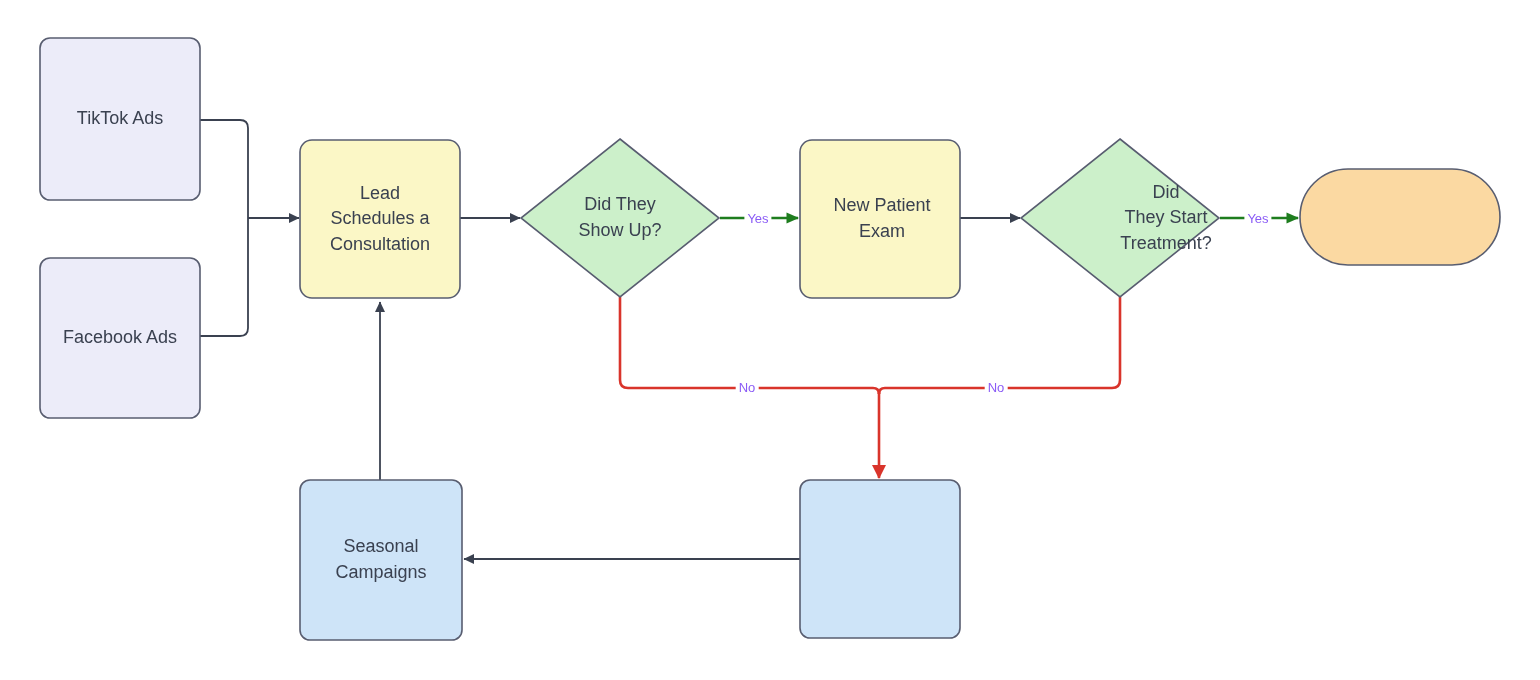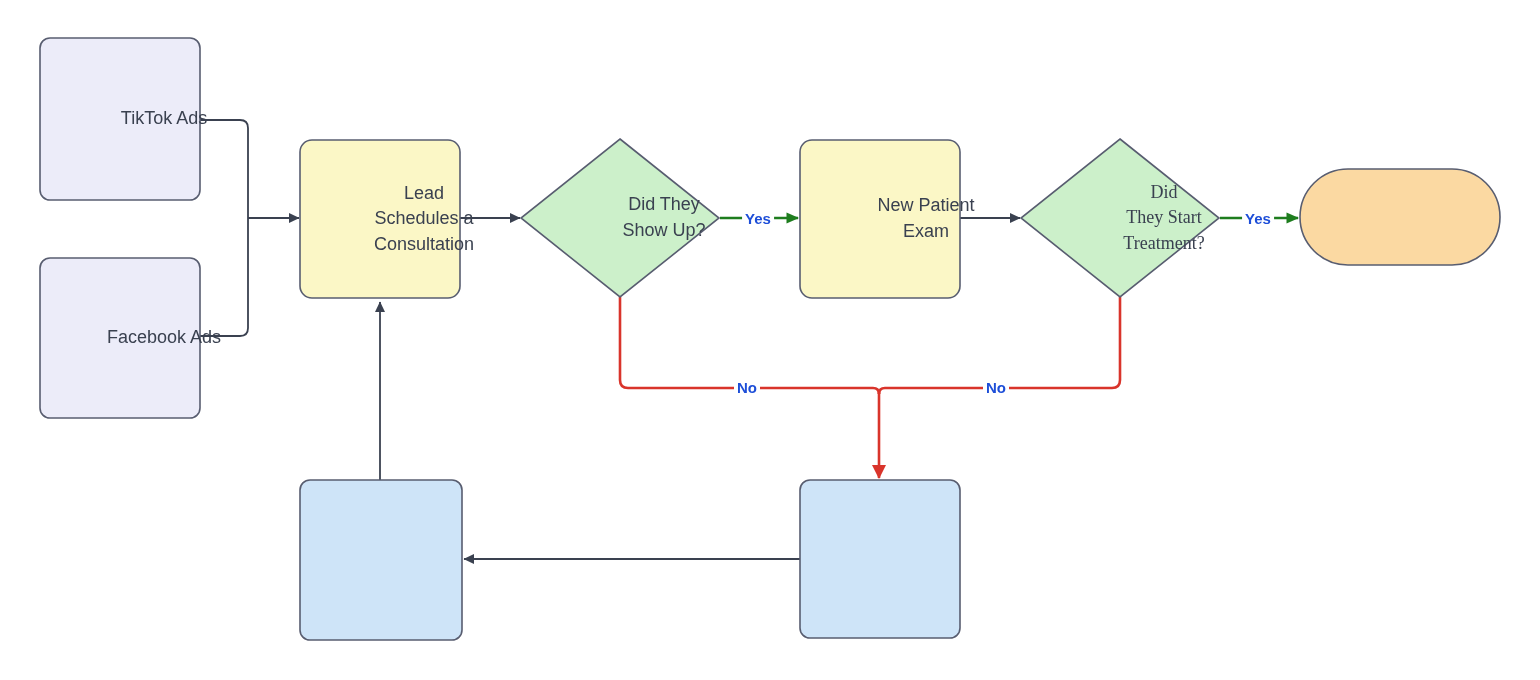--- a/index.html
+++ b/index.html
@@ -4,25 +4,25 @@
 <style>
   html,body{margin:0;padding:0;background:#fff;}
   .canvas{
     position:relative;width:1540px;height:680px;background:#fff;overflow:hidden;
     font-family:"Liberation Sans", sans-serif;
   }
   .canvas svg{position:absolute;left:0;top:0;}
   .lbl{
     position:absolute;display:flex;align-items:center;justify-content:center;
     text-align:center;white-space:pre-line;font-size:18px;line-height:1.42;
-    color:#3A4150;pointer-events:none;margin-left:44px;
+    color:#3A4150;pointer-events:none;
   }
   .edge-lbl{
-    position:absolute;transform:translate(-50%,-50%);font-weight:700;font-size:15px;
-    color:#1d4ed8;background:#FFFFFF;padding:0 3px;pointer-events:none;
+    position:absolute;transform:translate(-50%,-50%);font-weight:400;font-size:13px;
+    color:#8b5cf6;background:#FFFFFF;padding:0 3px;pointer-events:none;
   }
 </style>
 </head>
 <body>
 
 <div class="canvas">
 
   <svg width="1540" height="680" viewBox="0 0 1540 680">
     <defs>
       <marker id="m-dark" markerWidth="12" markerHeight="12" refX="10.5" refY="6" orient="auto-start-reverse" markerUnits="userSpaceOnUse">
@@ -72,22 +72,24 @@
 
   <div class="lbl" style="left:40px;top:38px;width:160px;height:162px;">TikTok Ads</div>
   <div class="lbl" style="left:40px;top:258px;width:160px;height:160px;">Facebook Ads</div>
   <div class="lbl" style="left:300px;top:140px;width:160px;height:158px;">Lead
 Schedules a
 Consultation</div>
   <div class="lbl" style="left:531px;top:149px;width:178px;height:138px;">Did They
 Show Up?</div>
   <div class="lbl" style="left:800px;top:140px;width:164px;height:158px;">New Patient
 Exam</div>
-  <div class="lbl" style="left:1031px;top:149px;width:178px;height:138px;font-family:Liberation Serif, serif;">Did
+  <div class="lbl" style="left:1077px;top:149px;width:178px;height:138px;">Did
 They Start
 Treatment?</div>
+  <div class="lbl" style="left:300px;top:480px;width:162px;height:160px;">Seasonal
+Campaigns</div>
 
   <span class="edge-lbl" style="left:758px;top:218px;">Yes</span>
   <span class="edge-lbl" style="left:1258px;top:218px;">Yes</span>
   <span class="edge-lbl" style="left:747px;top:387px;">No</span>
   <span class="edge-lbl" style="left:996px;top:387px;">No</span>
 
 </div>
 
 </body></html>

